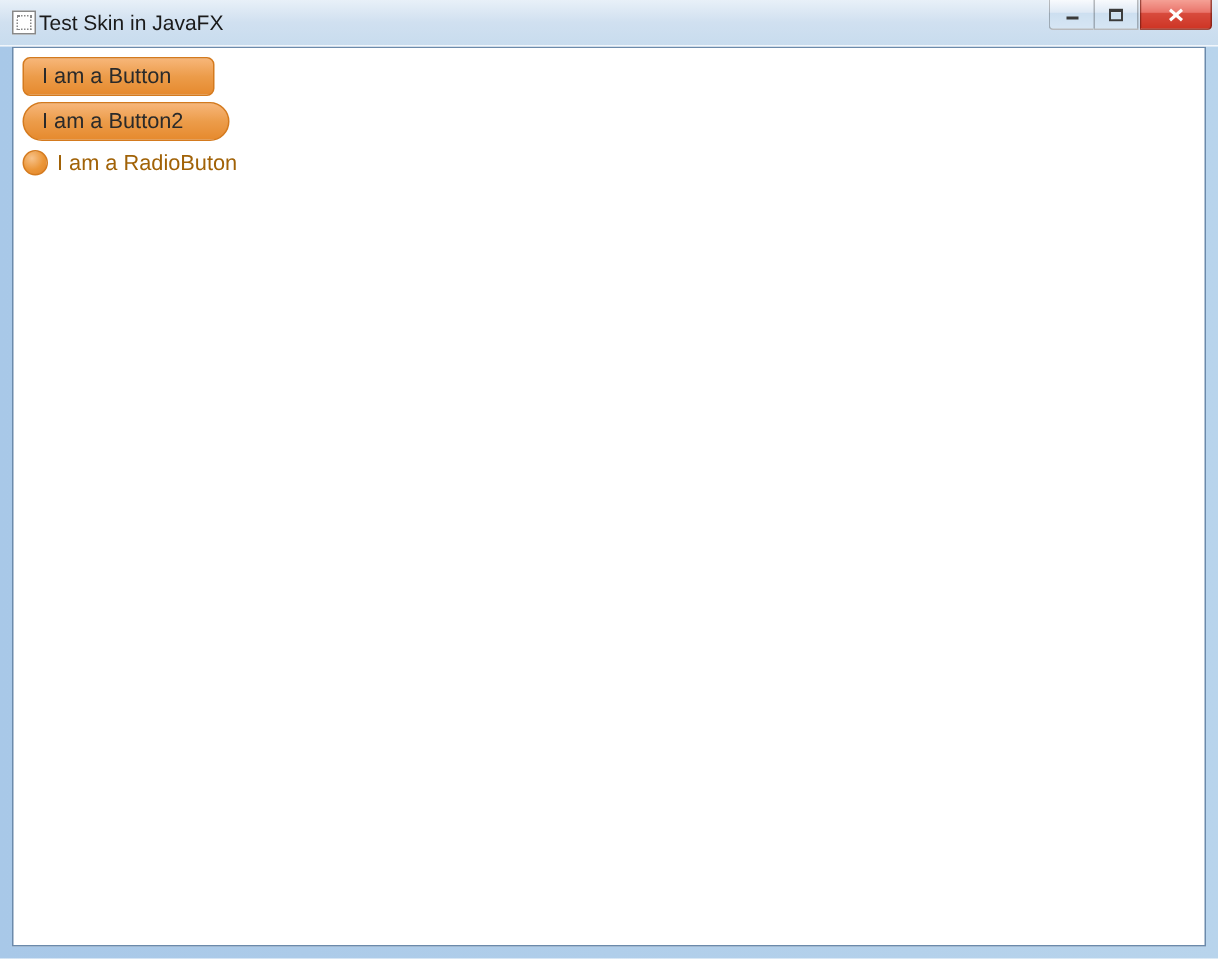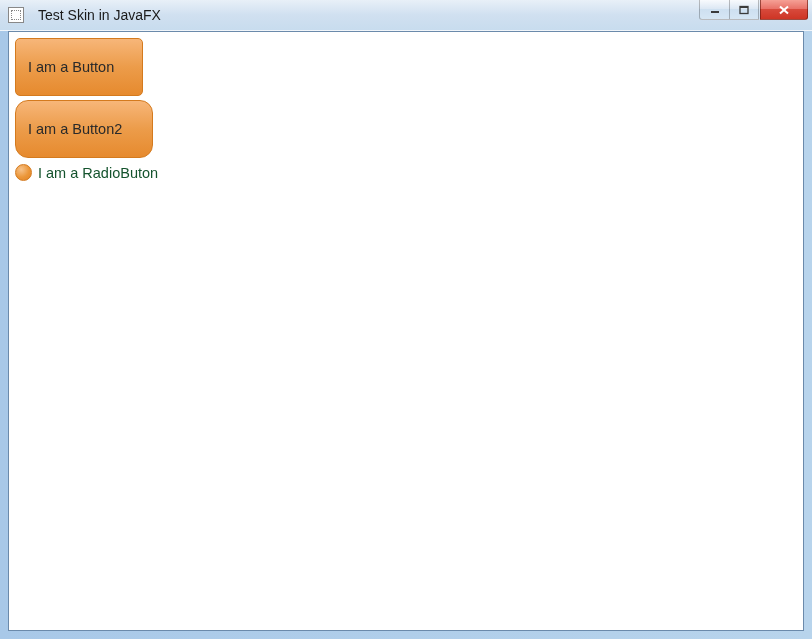--- a/index.html
+++ b/index.html
@@ -41,21 +41,21 @@
       content: "";
       position: absolute;
       top: 2px;
       left: 2px;
       right: 2px;
       bottom: 2px;
       border: 1px dotted #888;
     }
 
     .title-text {
-      margin-left: 14px;
+      margin-left: 2px;
       font-size: 14px;
       color: #1a1a1a;
     }
 
     .window-controls {
       position: absolute;
       right: 0;
       top: 0;
       display: flex;
       height: 20px;
@@ -113,21 +113,21 @@
     .content {
       padding: 6px;
       display: flex;
       flex-direction: column;
       align-items: flex-start;
       gap: 4px;
     }
 
     
     .fx-button {
-      padding: 20px 12px;
+      padding: 4px 12px;
       font-size: 14.5px;
       color: #2a2a2a;
       background: linear-gradient(to bottom, #f7b679 0%, #ec9c4a 50%, #e68a2e 100%);
       border: 1.5px solid #d47a1e;
       border-radius: 5px;
       cursor: pointer;
       text-align: left;
     }
 
     .fx-button.btn1 {
@@ -150,21 +150,21 @@
     .radio-dot {
       width: 17px;
       height: 17px;
       border-radius: 50%;
       background: radial-gradient(circle at 35% 30%, #f7c28a 0%, #eb9638 55%, #e0842a 100%);
       border: 1px solid #d47a1e;
     }
 
     .radio-label {
       font-size: 14.5px;
-      color: #14532d;
+      color: #a16207;
     }
   </style>
 </head>
 <body>
 
 <div class="titlebar">
   <span class="app-icon"></span>
   <span class="title-text">Test Skin in JavaFX</span>
   <div class="window-controls">
     <div class="win-btn minimize">

